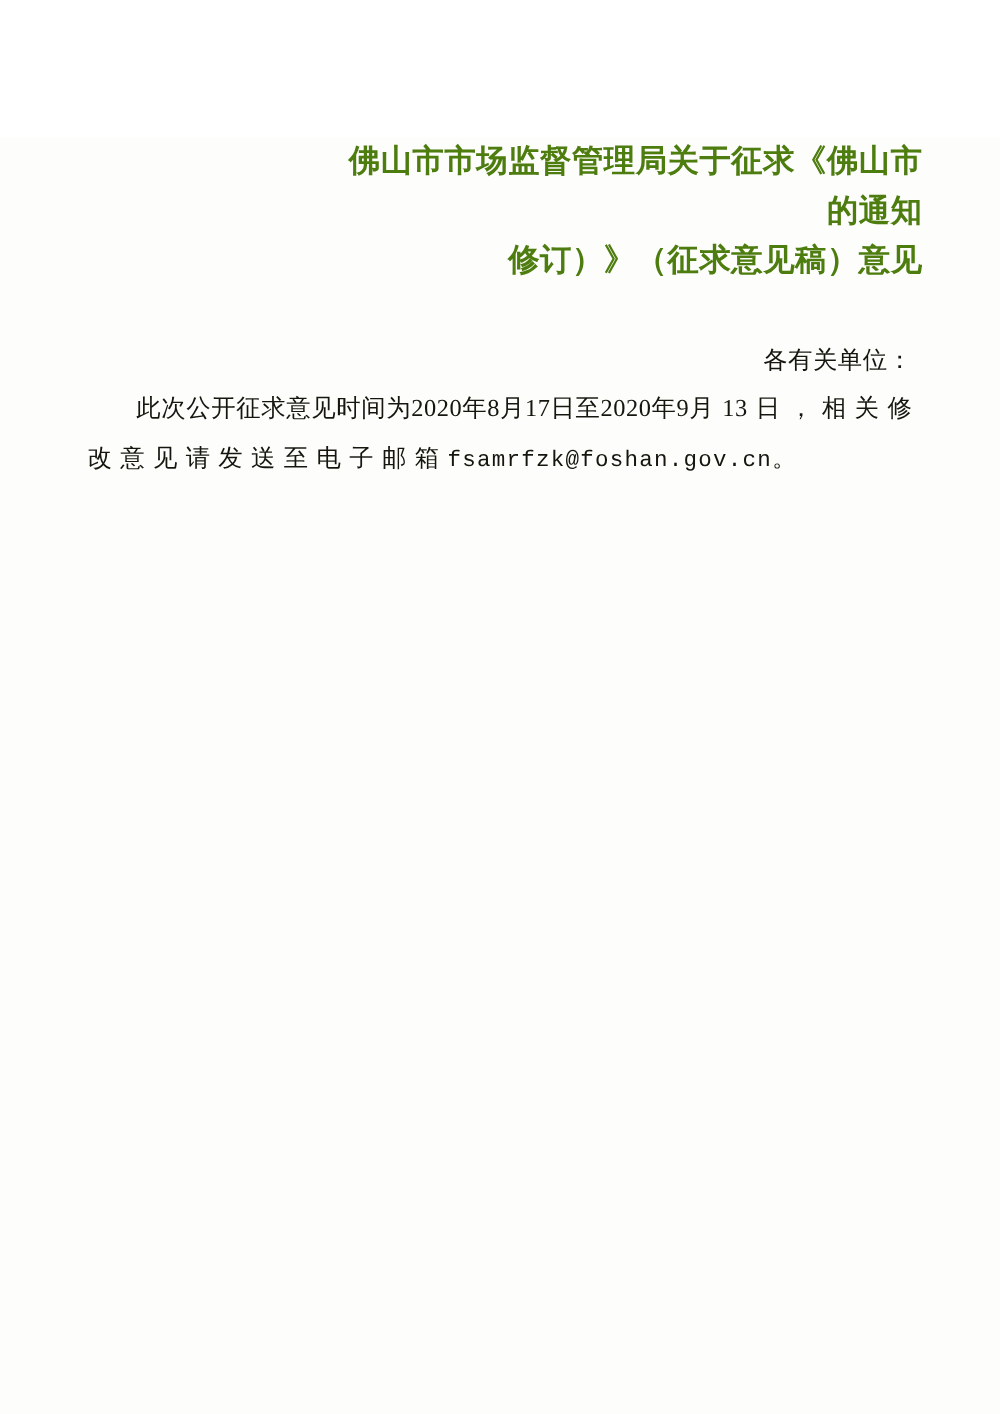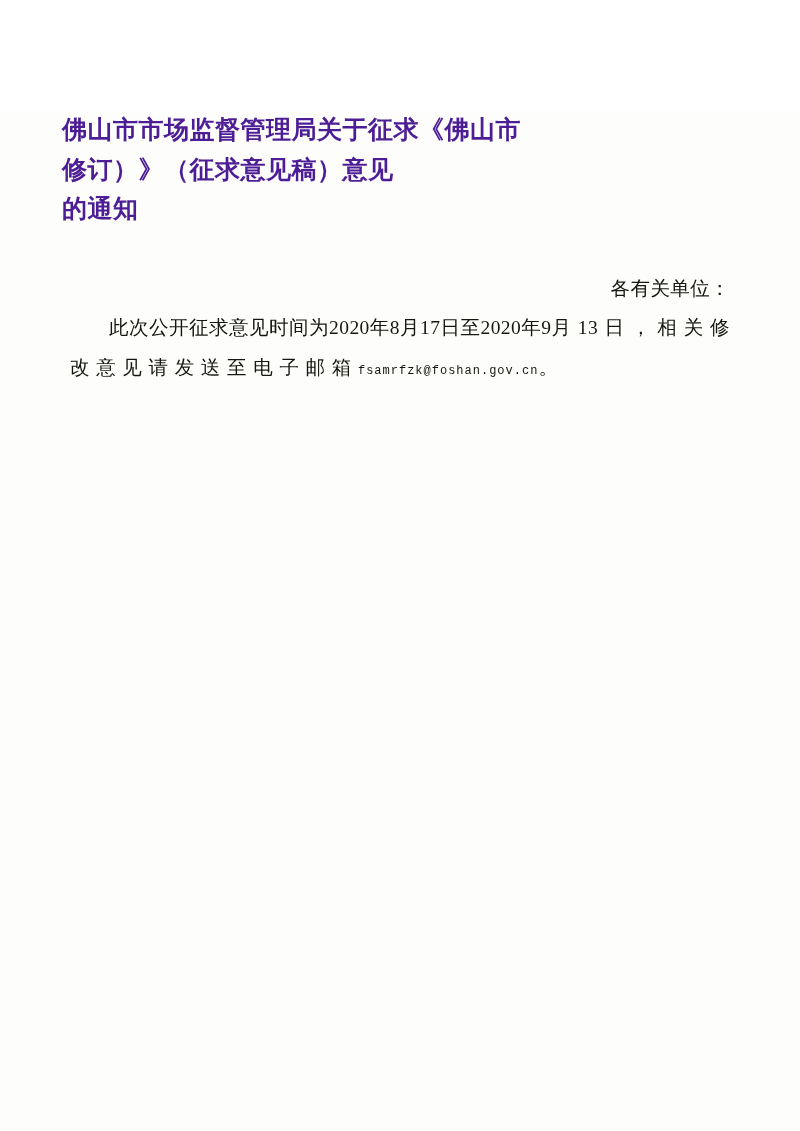--- a/index.html
+++ b/index.html
@@ -50,26 +50,26 @@
     font-family: "Liberation Sans", sans-serif;
     font-weight: bold;
     font-size: 16px;
     letter-spacing: 2px;
     text-align: left;
   }
 
   
   .doc-title {
     margin-top: 110px;
-    text-align: left;
+    text-align: right;
     font-weight: bold;
     font-size: 25px;
     line-height: 1.58;
     letter-spacing: 0.5px;
-    color: #4c1d95;
+    color: #4d7c0f;
     padding: 0 62px;
   }
   .doc-title .line {
     display: block;
     white-space: nowrap;
   }
 
   
   .body-wrap {
     margin: 40px auto 0 auto;
@@ -86,21 +86,21 @@
     text-indent: 2em;
     text-align: justify;
     text-justify: inter-ideograph;
   }
   .para.spaced {
     word-spacing: 1px;
   }
   .mail {
     font-family: "Liberation Mono", "DejaVu Sans Mono", monospace;
     letter-spacing: 1px;
-    font-size: 12px;
+    font-size: 18px;
   }
 
   
   .footer-rules {
     position: absolute;
     left: 75px;
     right: 75px;
     bottom: 40px;
   }
   .footer-rules .thick {
@@ -114,22 +114,22 @@
   }
 </style>
 </head>
 <body>
 
 <div class="page">
 
 
   <div class="doc-title">
     <span class="line">佛山市市场监督管理局关于征求《佛山市</span>
+    <span class="line">的通知</span>
     <span class="line">修订）》（征求意见稿）意见</span>
-    <span class="line">的通知</span>
   </div>
 
   <div class="body-wrap">
     <div class="salutation">各有关单位：</div>
     <div class="para spaced">
       <span>此次公开征求意见时间为2020年8月17日至2020年9月 13 日 ， 相 关 修 改 意 见 请 发 送 至 电 子 邮 箱</span>
       <span class="mail">fsamrfzk@foshan.gov.cn</span><span>。</span>
     </div>
   </div>
 

